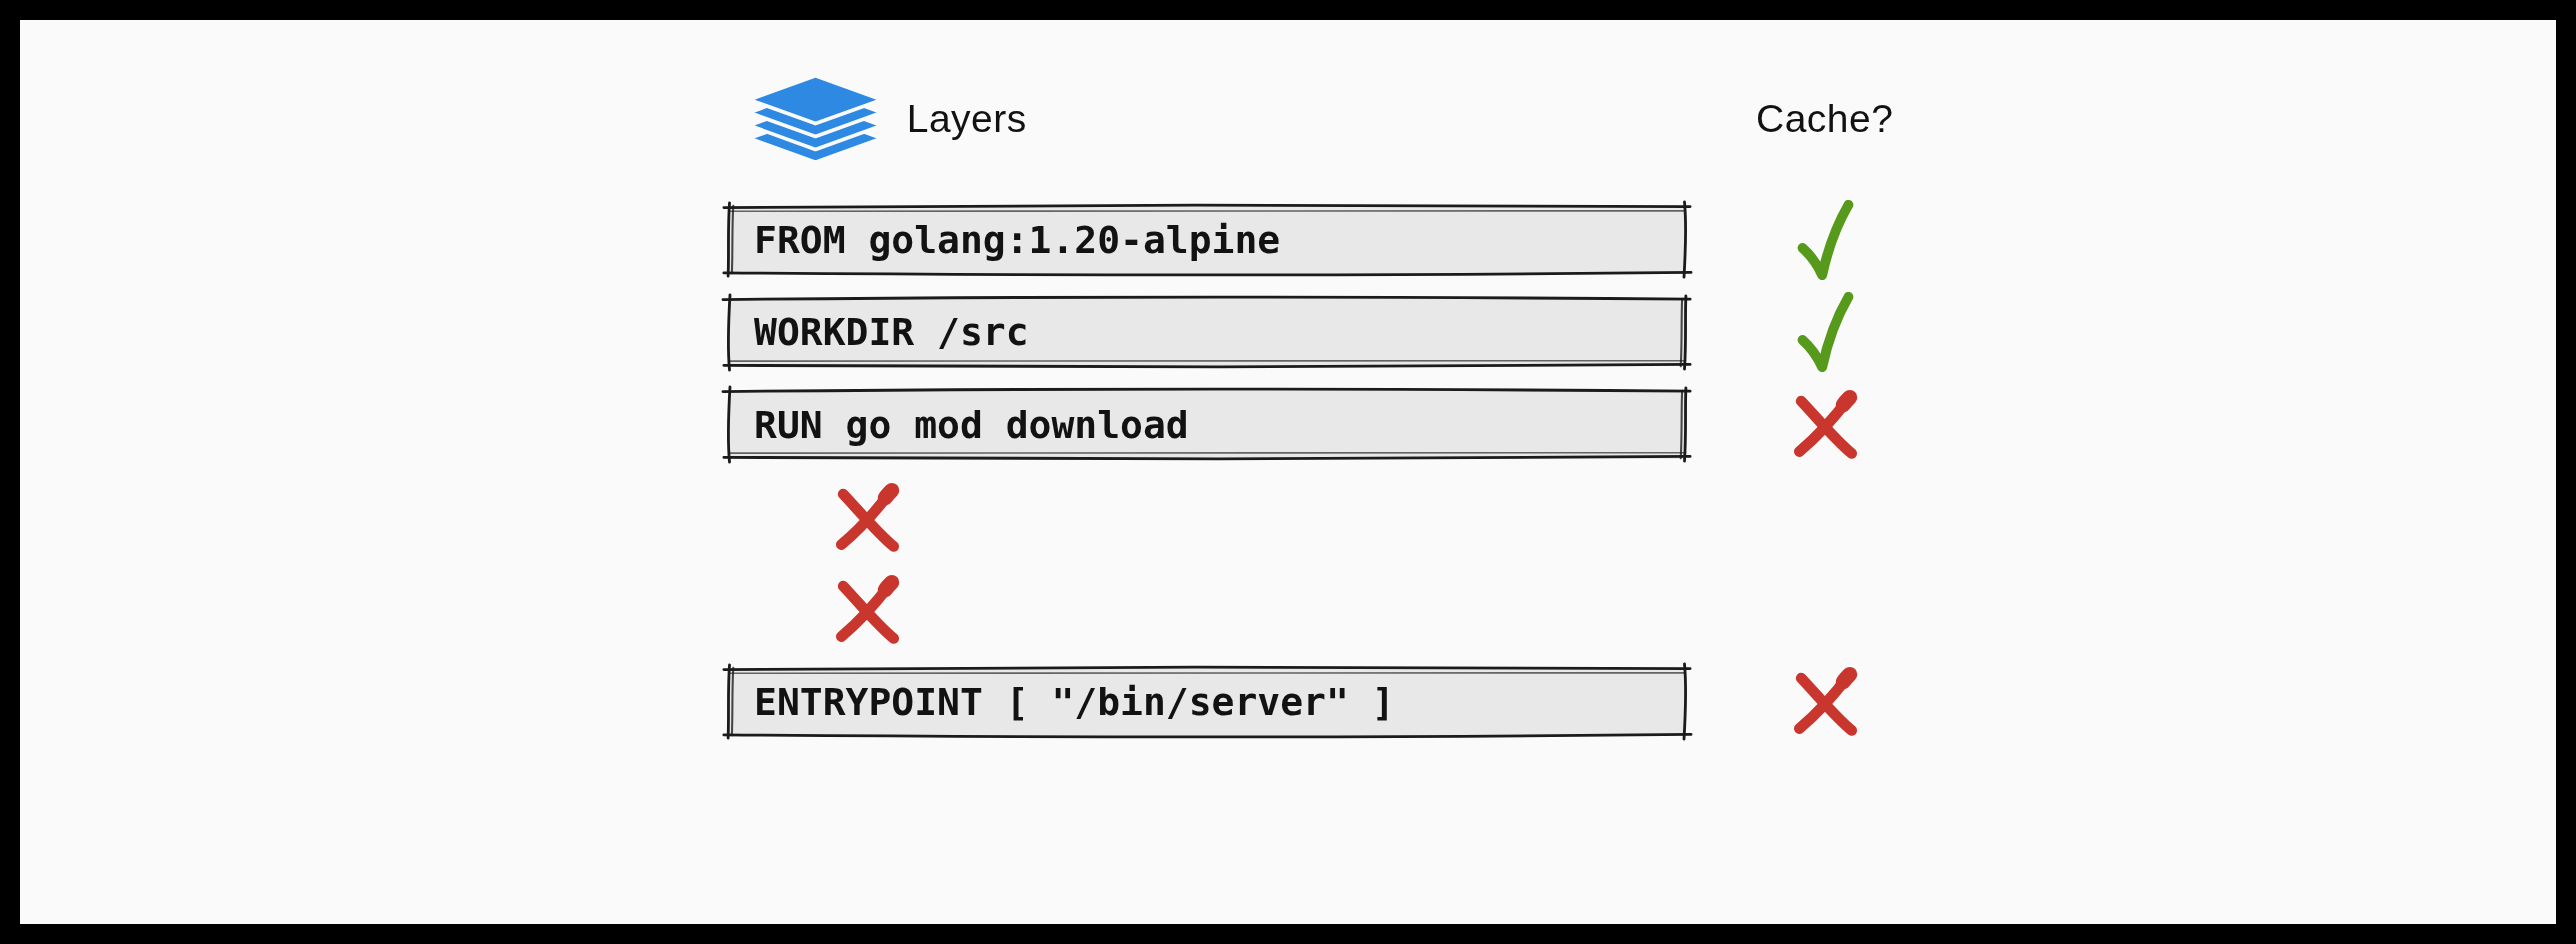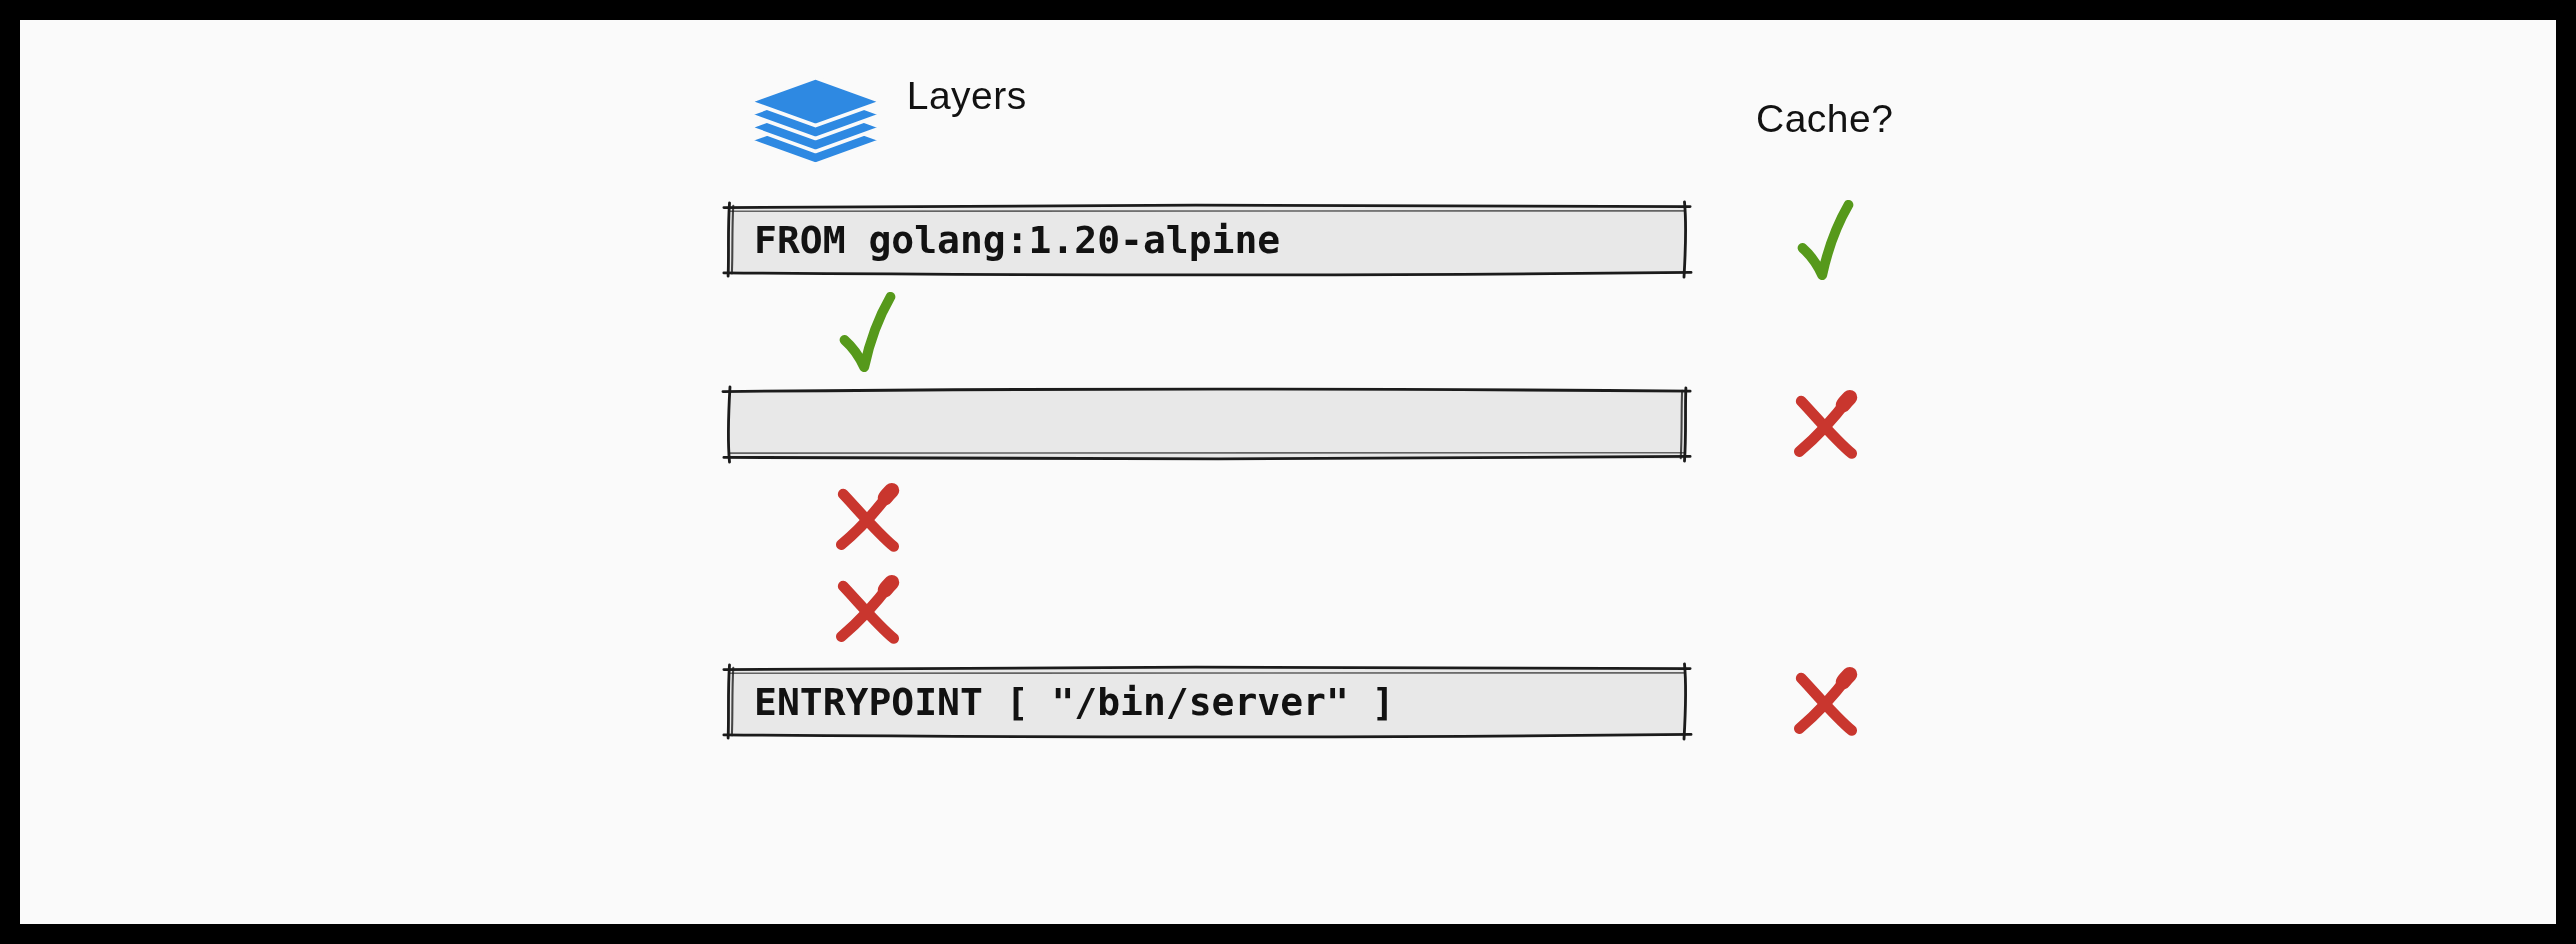--- a/index.html
+++ b/index.html
@@ -31,21 +31,21 @@
     overflow: hidden;
   }
 
   
   .header-layers {
     position: absolute;
     left: 725px;
     top: 54px;
     height: 90px;
     display: flex;
-    align-items: flex-start;
+    align-items: center;
     gap: 20.7px;
   }
   .layers-icon-svg { width: 141px; height: 94px; }
   .layer-poly {
     fill: var(--layers-icon-blue);
     stroke: var(--background);
     stroke-width: 4;
     stroke-linejoin: round;
   }
   .header-label {
@@ -168,38 +168,50 @@
       <span class="code">FROM golang:1.20-alpine</span>
     </div>
     <div class="status">
   <svg class="check-svg" width="60" height="81" viewBox="0 0 64 86" aria-hidden="true">
     <path d="M 8 51 C 16 58 24 69 29 80 C 35 52 46 24 57 5"></path>
   </svg>
 </div>
   </div>
 
   <div class="row">
+    <div class="box">
+      <svg class="sketch flip" viewBox="0 0 1032 84" aria-hidden="true">
+        <path d="M 2 8 C 300 4.5 740 5 1030 7"></path>
+        <path d="M 1024 2 C 1026.5 28 1025 56 1023.5 82"></path>
+        <path d="M 1031 77 C 700 80.5 300 80 2 77.5"></path>
+        <path d="M 8 3 C 6 30 7.5 58 6.5 81"></path>
+        <path class="dbl" d="M 12 6 C 10.5 32 11.5 56 10.5 78"></path>
+        <path class="thin" d="M 8 12 C 400 9.5 760 10 1024 11.5"></path>
+      </svg>
+      <span class="code">WORKDIR /src</span>
+    </div>
     <div class="status">
   <svg class="check-svg" width="60" height="81" viewBox="0 0 64 86" aria-hidden="true">
     <path d="M 8 51 C 16 58 24 69 29 80 C 35 52 46 24 57 5"></path>
   </svg>
 </div>
   </div>
 
 
   <div class="row">
     <div class="box">
       <svg class="sketch flip" viewBox="0 0 1032 84" aria-hidden="true">
         <path d="M 2 8 C 300 4.5 740 5 1030 7"></path>
         <path d="M 1024 2 C 1026.5 28 1025 56 1023.5 82"></path>
         <path d="M 1031 77 C 700 80.5 300 80 2 77.5"></path>
         <path d="M 8 3 C 6 30 7.5 58 6.5 81"></path>
         <path class="dbl" d="M 12 6 C 10.5 32 11.5 56 10.5 78"></path>
         <path class="thin" d="M 8 12 C 400 9.5 760 10 1024 11.5"></path>
       </svg>
+      <span class="code">RUN go mod download</span>
     </div>
     <div class="status">
   <svg class="cross-svg" width="73" height="71" viewBox="0 0 78 76" aria-hidden="true">
     <path d="M 13 13 C 30 31 50 55 67 69"></path>
     <path class="blob" d="M 65 9 C 62 12 60 14 58 17"></path>
     <path d="M 64 10 C 49 30 28 53 11 67"></path>
   </svg>
 </div>
   </div>
 

